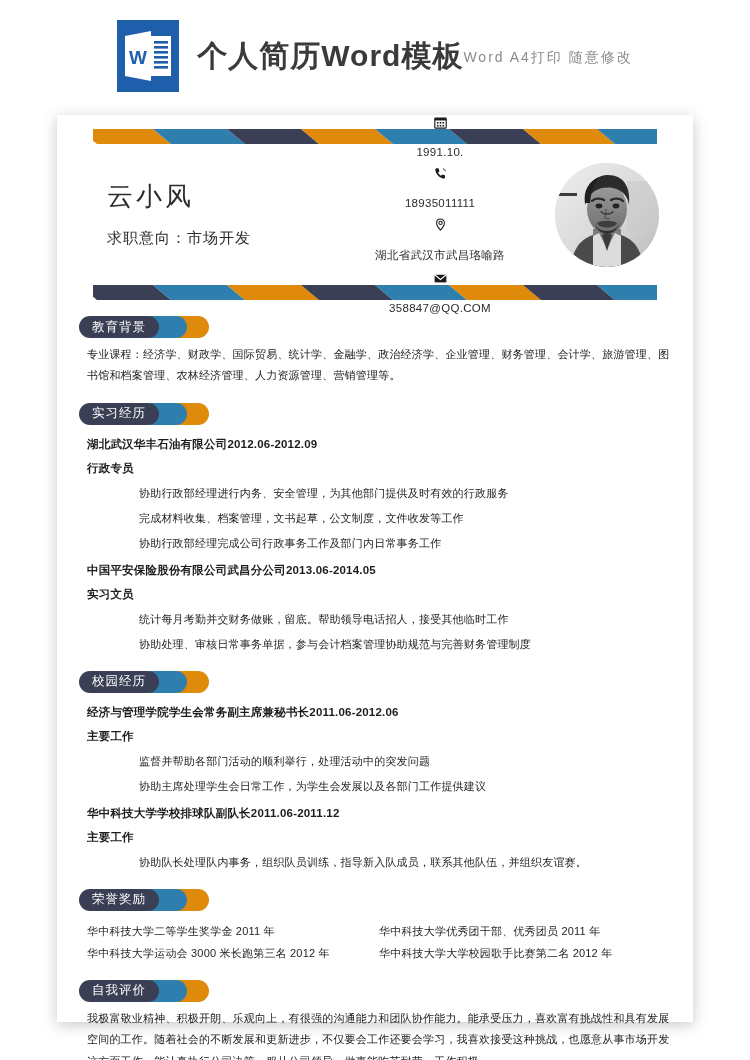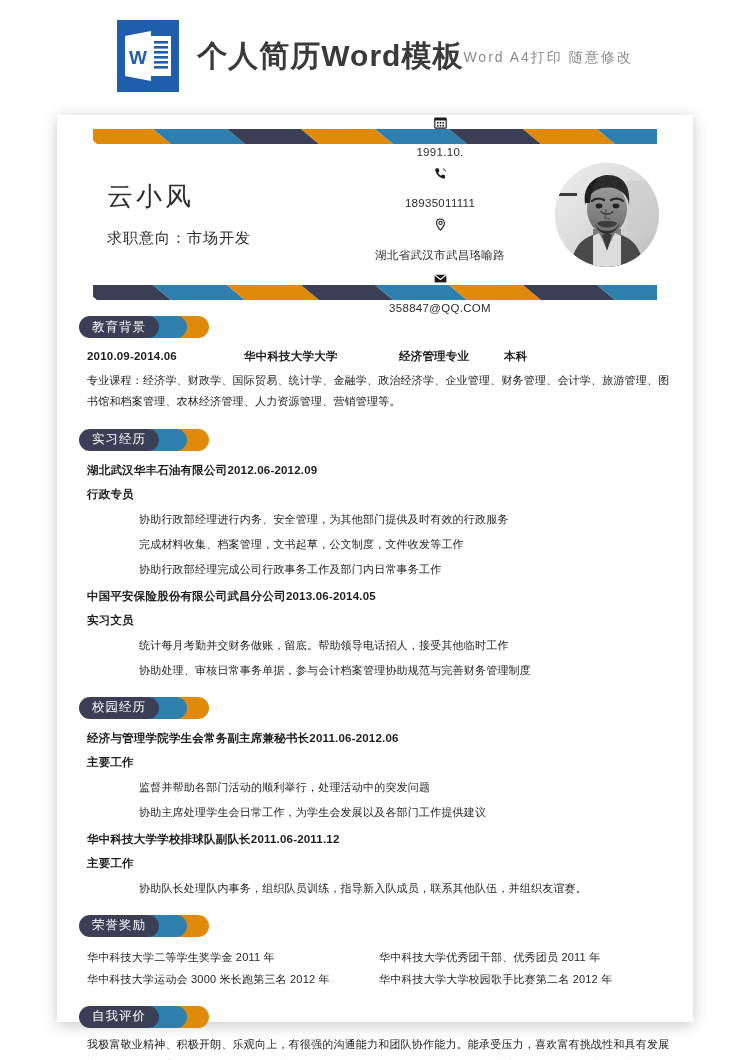--- a/index.html
+++ b/index.html
@@ -395,26 +395,20 @@
   </div>
 
   <div class="gap-md"></div>
 
   <div class="sec-head">
     <div class="pill-orange"></div>
     <div class="pill-blue"></div>
     <div class="pill-dark">教育背景</div>
   </div>
   <div class="sec-body">
-    <div class="edu-row">
-      <span class="edu-date">2010.09-2014.06</span>
-      <span class="edu-school">华中科技大学大学</span>
-      <span class="edu-major">经济管理专业</span>
-      <span class="edu-degree">本科</span>
-    </div>
     <div class="para">专业课程：经济学、财政学、国际贸易、统计学、金融学、政治经济学、企业管理、财务管理、会计学、旅游管理、图书馆和档案管理、农林经济管理、人力资源管理、营销管理等。</div>
   </div>
 
   <div class="gap-md"></div>
 
   <div class="sec-head">
     <div class="pill-orange"></div>
     <div class="pill-blue"></div>
     <div class="pill-dark">实习经历</div>
   </div>

